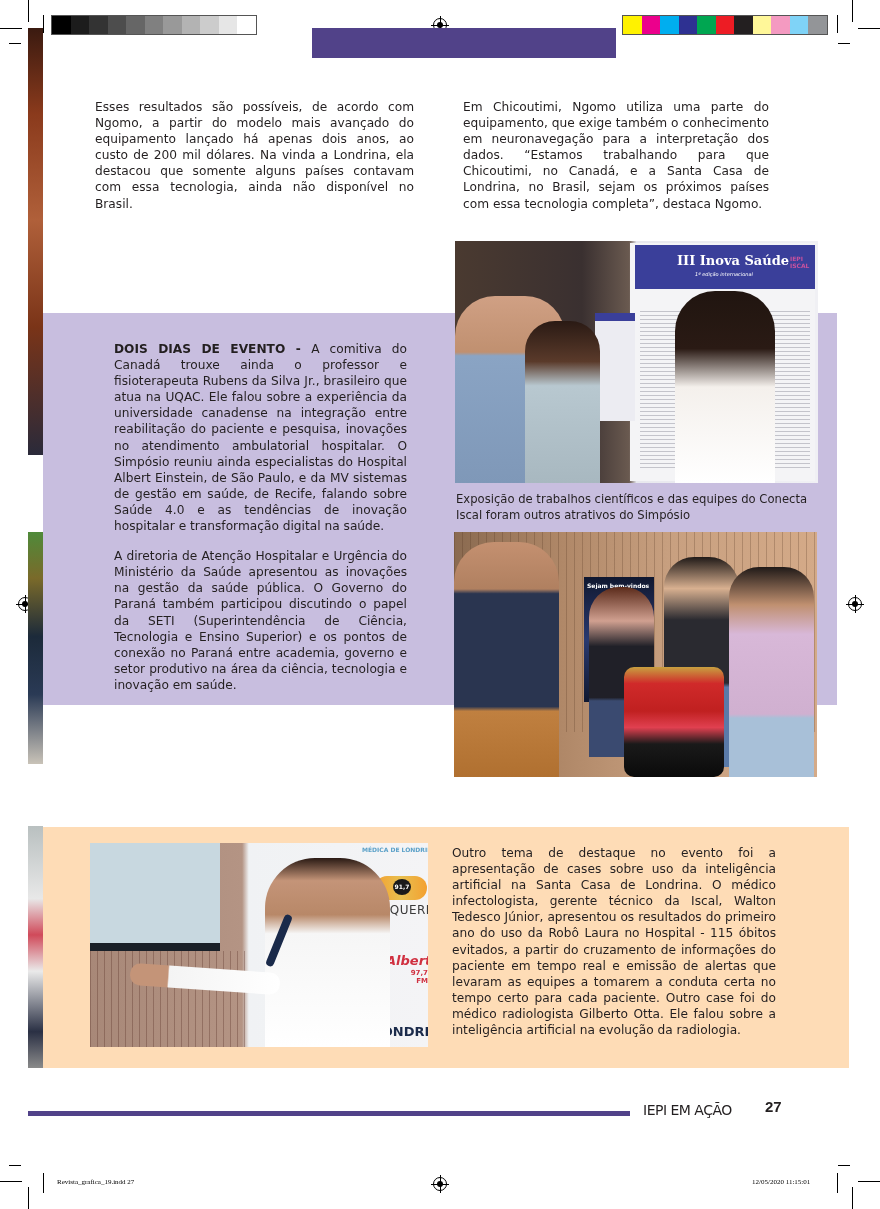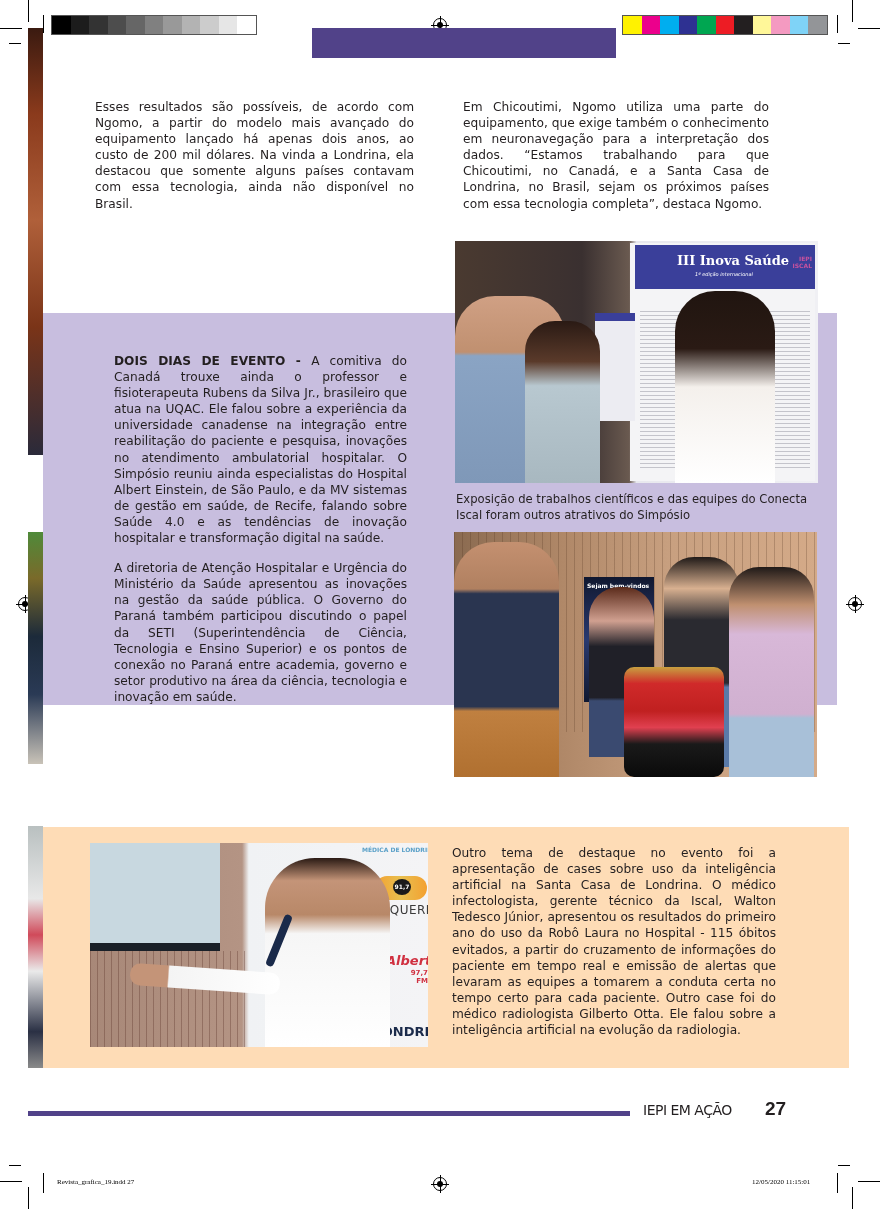--- a/index.html
+++ b/index.html
@@ -29,21 +29,21 @@
   .peach-box { left:43px; top:827px; width:806px; height:241px; background:#fedcb6; }
 
   .photo { position:absolute; overflow:hidden; }
   .caption { position:absolute; font-size:11.6px; line-height:16px; color:#231f20; }
 
   .bold-lead { font-weight:bold; }
   .heading-robo { font-weight:bold; font-size:14px; letter-spacing:0.1px; }
 
   .footer-line { left:28px; top:1111px; width:602px; height:5px; background:#514289; }
   .footer-brand { left:643px; top:1102px; font-size:14px; letter-spacing:-0.5px; font-family:"DejaVu Sans", sans-serif; }
-  .footer-page { left:765px; top:1098px; font-size:19px; font-weight:bold; font-family:"Liberation Sans", sans-serif; }
+  .footer-page { left:765px; top:1098px; font-size:15px; font-weight:bold; font-family:"Liberation Sans", sans-serif; }
 
   .slug { position:absolute; font-family:"Liberation Serif", serif; font-size:7px; color:#000; }
 </style>
 </head>
 <body>
 
 <div class="crop" style="left:0;top:28px;width:22px;height:1px;"></div>
 <div class="crop" style="left:28px;top:0;width:1px;height:22px;"></div>
 <div class="crop" style="left:9px;top:43px;width:12px;height:1px;"></div>
 <div class="crop" style="left:43px;top:15px;width:1px;height:18px;"></div>
@@ -108,26 +108,26 @@
 
 <div class="col" style="left:95px;top:99px;width:319px;">
   <p>Esses resultados são possíveis, de acordo com Ngomo, a partir do modelo mais avançado do equipamento lançado há apenas dois anos, ao custo de 200 mil dólares. Na vinda a Londrina, ela destacou que somente alguns países contavam com essa tecnologia, ainda não disponível no Brasil.</p>
 </div>
 <div class="col" style="left:463px;top:99px;width:306px;">
   <p>Em Chicoutimi,  Ngomo utiliza uma parte do equipamento, que exige também o conhecimento em neuronavegação para a interpretação dos dados. “Estamos trabalhando para que Chicoutimi, no Canadá, e a Santa Casa de Londrina, no Brasil, sejam os próximos países com essa tecnologia completa”, destaca Ngomo.</p>
 </div>
 
 <div class="abs lilac-box"></div>
 
-<div class="col" style="left:114px;top:341px;width:293px;margin-top:12px;">
+<div class="col" style="left:114px;top:341px;width:293px;">
   <p><span class="bold-lead">DOIS DIAS DE EVENTO - </span><span>A comitiva do Canadá trouxe ainda o professor e fisioterapeuta Rubens da Silva Jr., brasileiro que atua na UQAC. Ele falou sobre a experiência da universidade canadense na integração entre reabilitação do paciente e pesquisa, inovações no atendimento ambulatorial hospitalar. O Simpósio reuniu ainda especialistas do Hospital Albert Einstein, de São Paulo, e da  MV sistemas de gestão em saúde, de Recife, falando sobre Saúde 4.0 e as tendências de inovação hospitalar e transformação digital na saúde.</span></p>
   <p style="margin-top:14px;">A diretoria de Atenção Hospitalar e Urgência do Ministério da Saúde apresentou as inovações na gestão da saúde pública. O Governo do Paraná também participou discutindo o papel da SETI (Superintendência de Ciência, Tecnologia e Ensino Superior) e os pontos de conexão no Paraná entre academia, governo e setor produtivo na área da ciência, tecnologia e inovação em saúde.</p>
 </div>
 
-<div class="photo" style="left:455px;top:241px;width:363px;height:242px;background:linear-gradient(90deg,#4a3a30 0%,#3a3030 35%,#6a5a50 48%,#e8e8ee 50%,#f0f0f4 100%);text-align:right;">
+<div class="photo" style="left:455px;top:241px;width:363px;height:242px;background:linear-gradient(90deg,#4a3a30 0%,#3a3030 35%,#6a5a50 48%,#e8e8ee 50%,#f0f0f4 100%);">
   <div class="abs" style="left:175px;top:2px;width:185px;height:238px;background:#f4f4f6;"></div>
   <div class="abs" style="left:180px;top:4px;width:180px;height:44px;background:#3a3f9a;"></div>
   <div class="abs" style="left:222px;top:12px;font-family:'DejaVu Serif',serif;font-weight:bold;font-size:13px;color:#fff;">III Inova Saúde</div>
   <div class="abs" style="left:240px;top:30px;font-size:5px;color:#fff;font-style:italic;">1ª edição internacional</div>
   <div class="abs" style="left:335px;top:14px;width:22px;font-size:6px;font-weight:bold;color:#c8529e;line-height:7px;">IEPI ISCAL</div>
   <div class="abs" style="left:185px;top:70px;width:170px;height:160px;background:repeating-linear-gradient(180deg,#b8b8c0 0 1px,transparent 1px 4px);opacity:0.8;"></div>
   <div class="abs" style="left:140px;top:72px;width:40px;height:100px;background:#ececf2;border-top:8px solid #3a3f9a;"></div>
   <div class="abs" style="left:0;top:55px;width:110px;height:187px;background:linear-gradient(180deg,#d0a084 0%,#c09070 30%,#8aa4c4 32%,#7f98b8 100%);border-radius:40px 40px 0 0;"></div>
   <div class="abs" style="left:70px;top:80px;width:75px;height:162px;background:linear-gradient(180deg,#2a1a14 0%,#5a3a2a 25%,#b8c8d0 40%,#a8b8c0 100%);border-radius:30px 30px 0 0;"></div>
   <div class="abs" style="left:220px;top:50px;width:100px;height:192px;background:linear-gradient(180deg,#201510 0%,#2a1a14 30%,#f4f0ec 50%,#ffffff 100%);border-radius:40px 40px 0 0;"></div>

